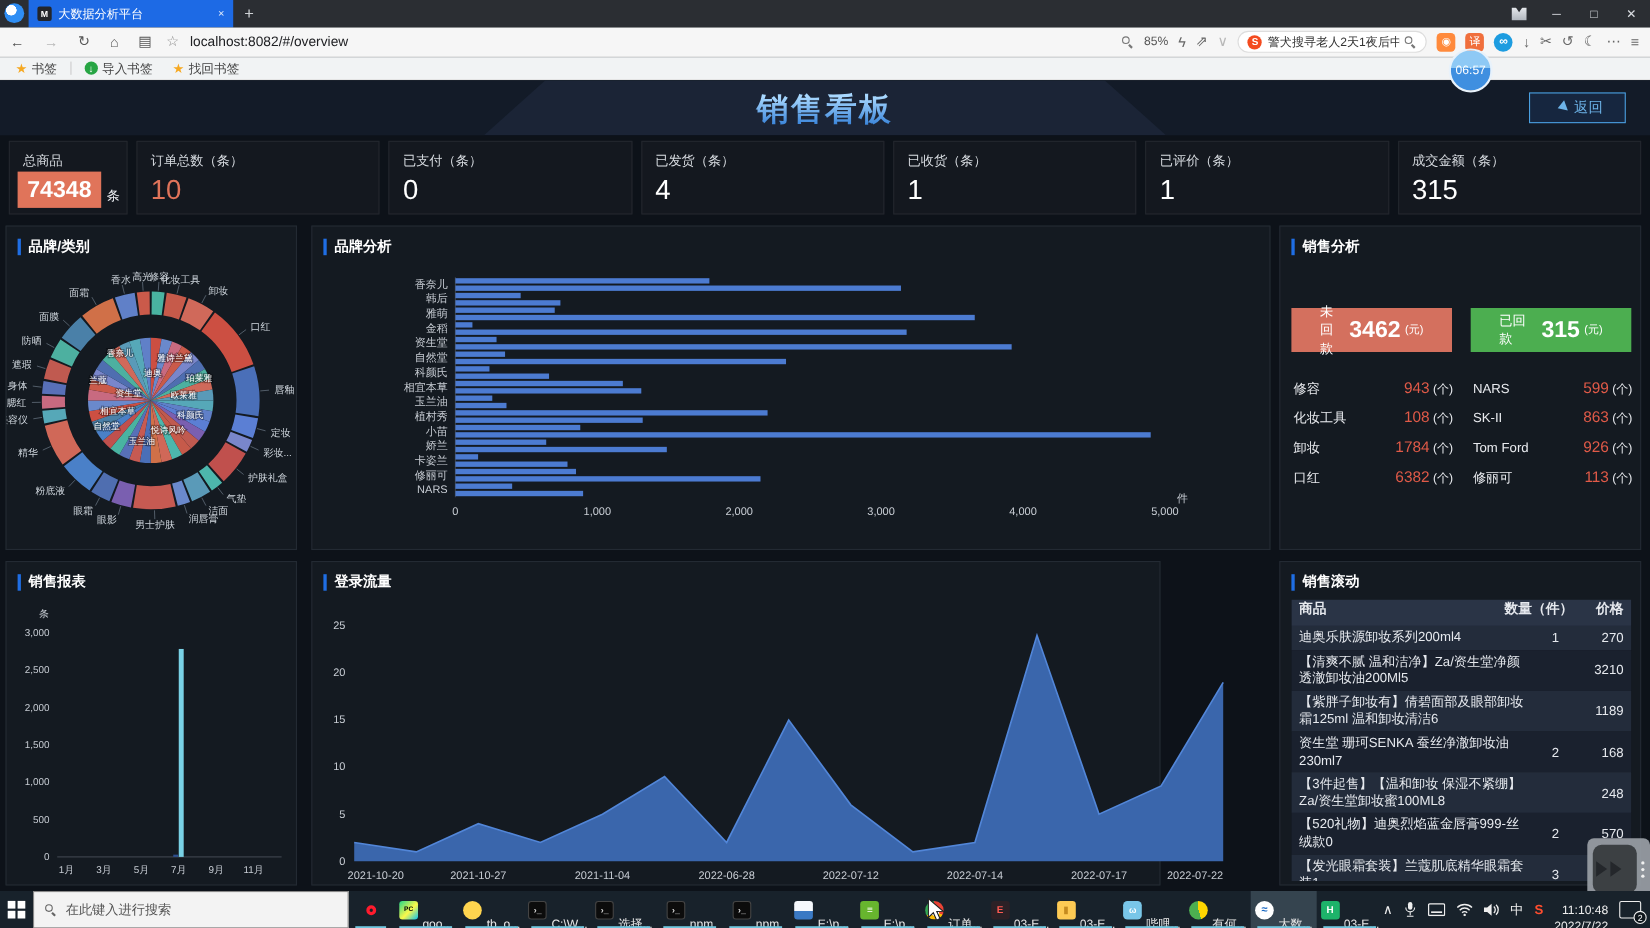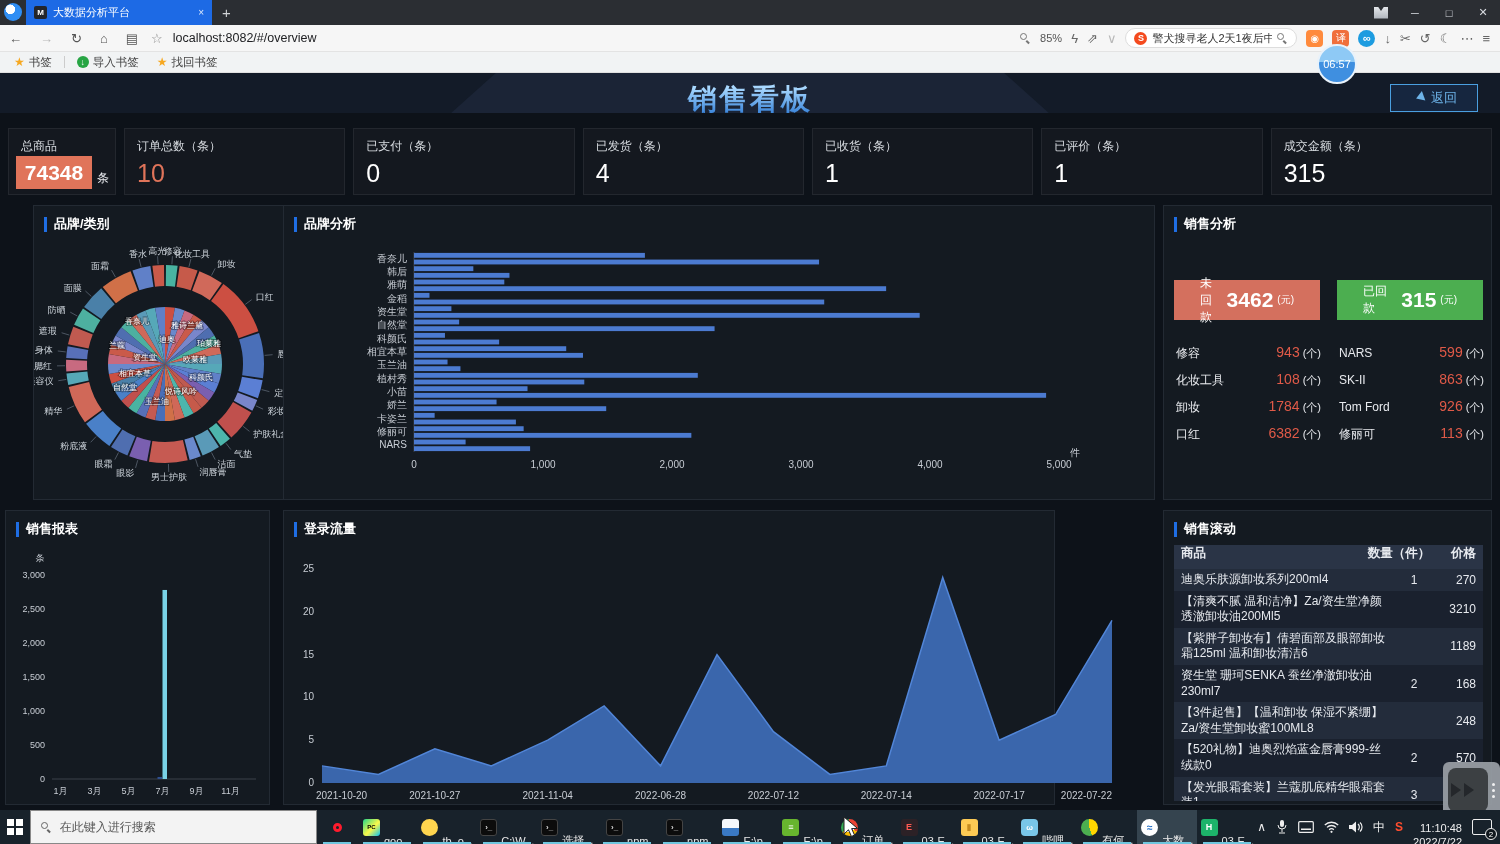--- a/index.html
+++ b/index.html
@@ -37,21 +37,21 @@
   .mag b{position:absolute;left:7px;top:7px;width:4px;height:1.6px;background:#777;transform:rotate(45deg);transform-origin:0 0;}
 
   .bookbar{position:absolute;left:0;top:52px;width:1500px;height:21px;background:#f1f3f4;border-bottom:1px solid #e0e0e0;display:flex;align-items:center;font-size:11.5px;color:#444;gap:6px;padding:0 8px;}
   .bm{display:flex;align-items:center;gap:4px;padding:0 6px;}
   .bstar{color:#f6a821;font-size:12px;}
   .bimp{width:12px;height:12px;border-radius:50%;background:#27a544;color:#fff;font-size:9px;display:flex;align-items:center;justify-content:center;}
   .bsep{width:1px;height:12px;background:#ccc;}
 
   
   #content{position:absolute;left:0;top:73px;width:1500px;height:737px;background:#0d1219;}
-  .pghead{position:absolute;left:0;top:0;width:1500px;height:40px;background:#131b28;overflow:hidden;}
+  .pghead{position:absolute;left:0;top:0;width:1500px;height:50px;background:#131b28;overflow:hidden;}
   .trap{position:absolute;left:440px;top:0;width:620px;height:50px;background:#1b2436;clip-path:polygon(9% 0,91% 0,100% 100%,0 100%);}
   .pgtitle{position:absolute;left:0;top:7px;width:100%;text-align:center;font-size:29px;font-weight:bold;letter-spacing:2px;background:linear-gradient(180deg,#a8d8ff 20%,#2f7cd6 90%);-webkit-background-clip:text;background-clip:text;color:transparent;}
   .backbtn{position:absolute;right:22px;top:11px;width:88px;height:28px;border:1px solid #4a9fe0;background:rgba(26,54,92,.45);color:#6db3e8;font-size:13px;display:flex;align-items:center;justify-content:center;gap:7px;}
   .backarrow{width:0;height:0;border:5px solid transparent;border-right:8px solid #6db3e8;transform:rotate(-20deg);}
 
   .statsrow{position:absolute;left:8px;top:55px;width:1484px;height:67px;display:flex;gap:8px;}
   .scard{background:#14181f;border:1px solid #23272e;position:relative;}
   .scard.first{width:108px;flex:none;}
   .scard.rest{flex:1;}
   .slabel{position:absolute;left:12px;top:9px;font-size:12px;color:#d7dbe0;}
@@ -236,21 +236,21 @@
         <div class="scard rest">
           <div class="slabel">已评价（条）</div>
           <div class="sval">1</div>
         </div>
         <div class="scard rest">
           <div class="slabel">成交金额（条）</div>
           <div class="sval">315</div>
         </div>
       </div>
 
-    <div class="panel" id="pCategory" style="left:5px;top:132px;width:265px;height:295px;margin-left:28px;">
+    <div class="panel" id="pCategory" style="left:5px;top:132px;width:265px;height:295px;">
       <div class="ptitle">
           <span class="pbar"></span>
           <span>品牌/类别</span>
         </div>
       <svg id="donutSvg" width="263" height="262" style="position:absolute;left:0;top:30px;">
           <path d="M131.9899835000825,29.004949958750146 A99,99 0 0 1 143.64645726820856,29.811064174402134 L140.96387542343706,50.639020258619865 A78,78 0 0 0 131.779987000065,50.003899967500104 Z" fill="#49b3a1"></path>
           <path d="M137.8991144404325,28.238272769875238 L138.4510435956671,20.257334591465252" stroke="#5a6572" fill="none" stroke-width="0.8"></path>
           <text x="138.79599931768874" y="18.269248229959018" fill="#cfd6dd" font-size="9" text-anchor="middle">修容</text>
           <path d="M145.6075758616127,30.083613590741464 A99,99 0 0 1 163.5696476203226,34.51086665345531 L156.66093448873903,54.341894939086 A78,78 0 0 0 142.50899916369485,50.85375616240236 Z" fill="#c65a4a"></path>
           <path d="M154.93156642875576,30.9058182573948 L156.84609174305623,23.138283717986383" stroke="#5a6572" fill="none" stroke-width="0.8"></path>

